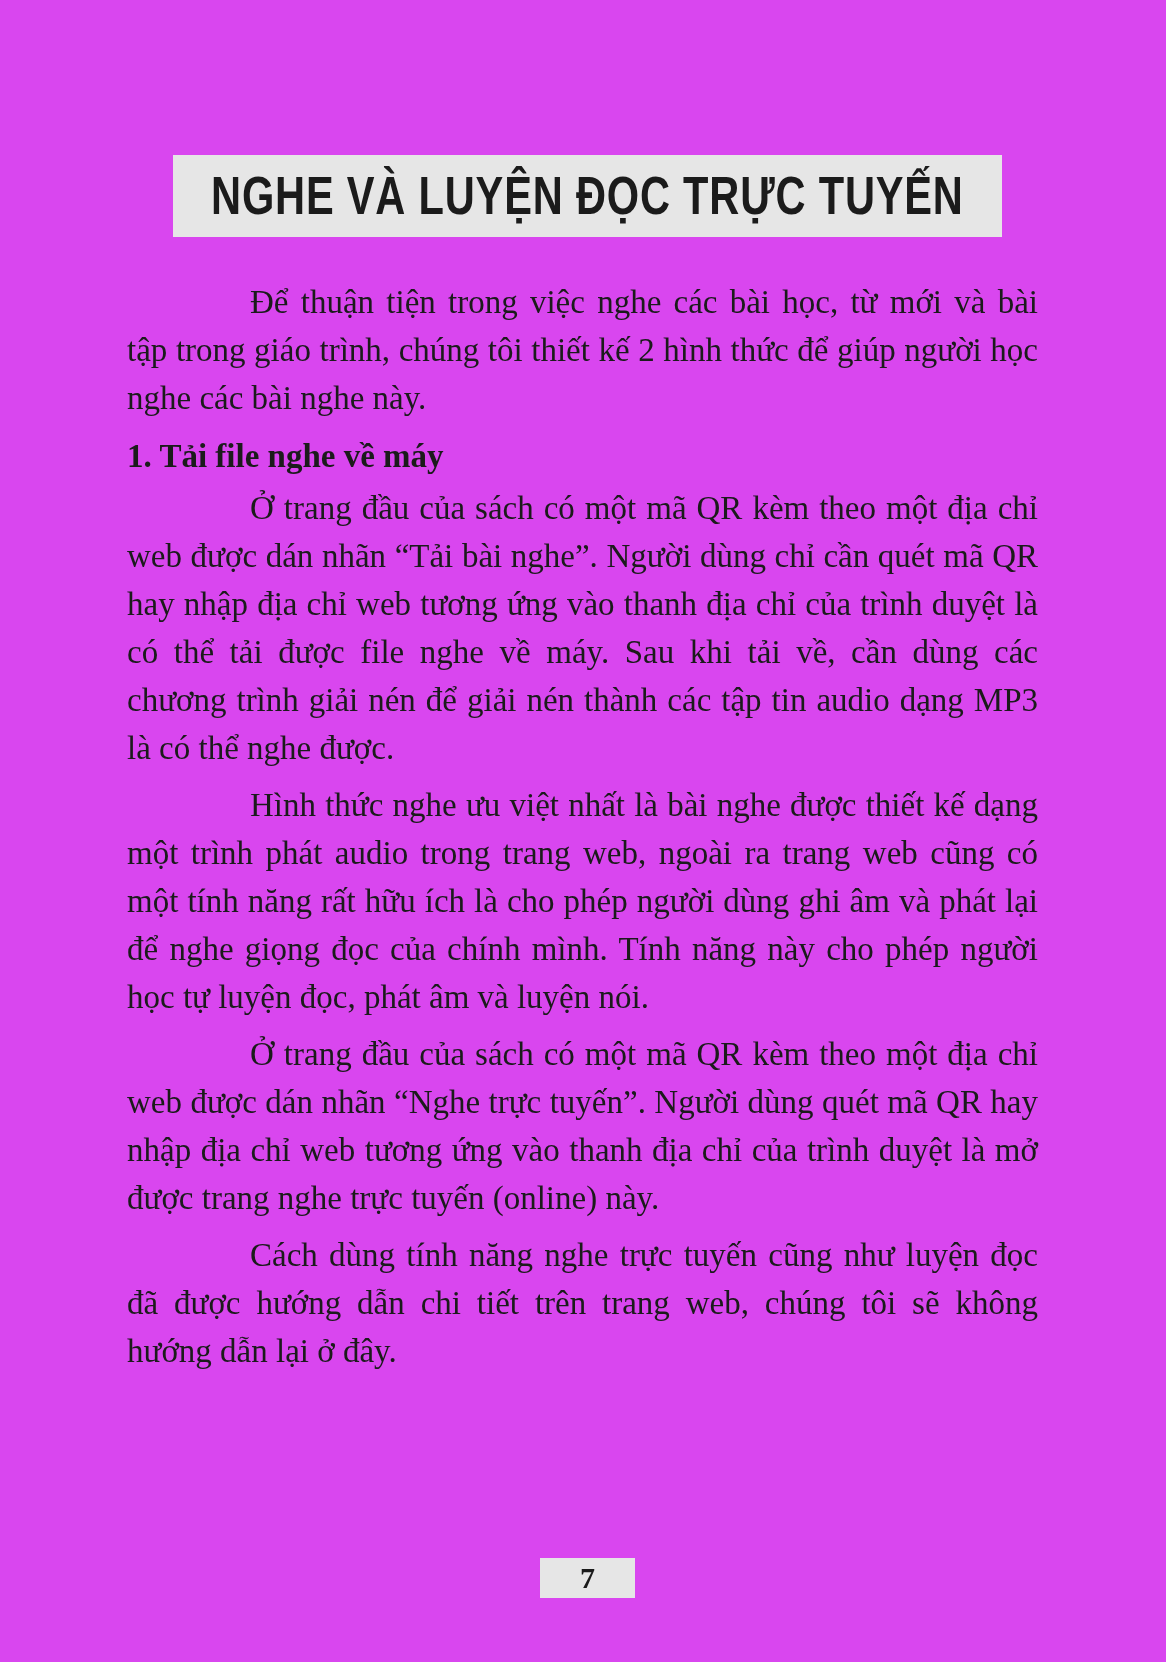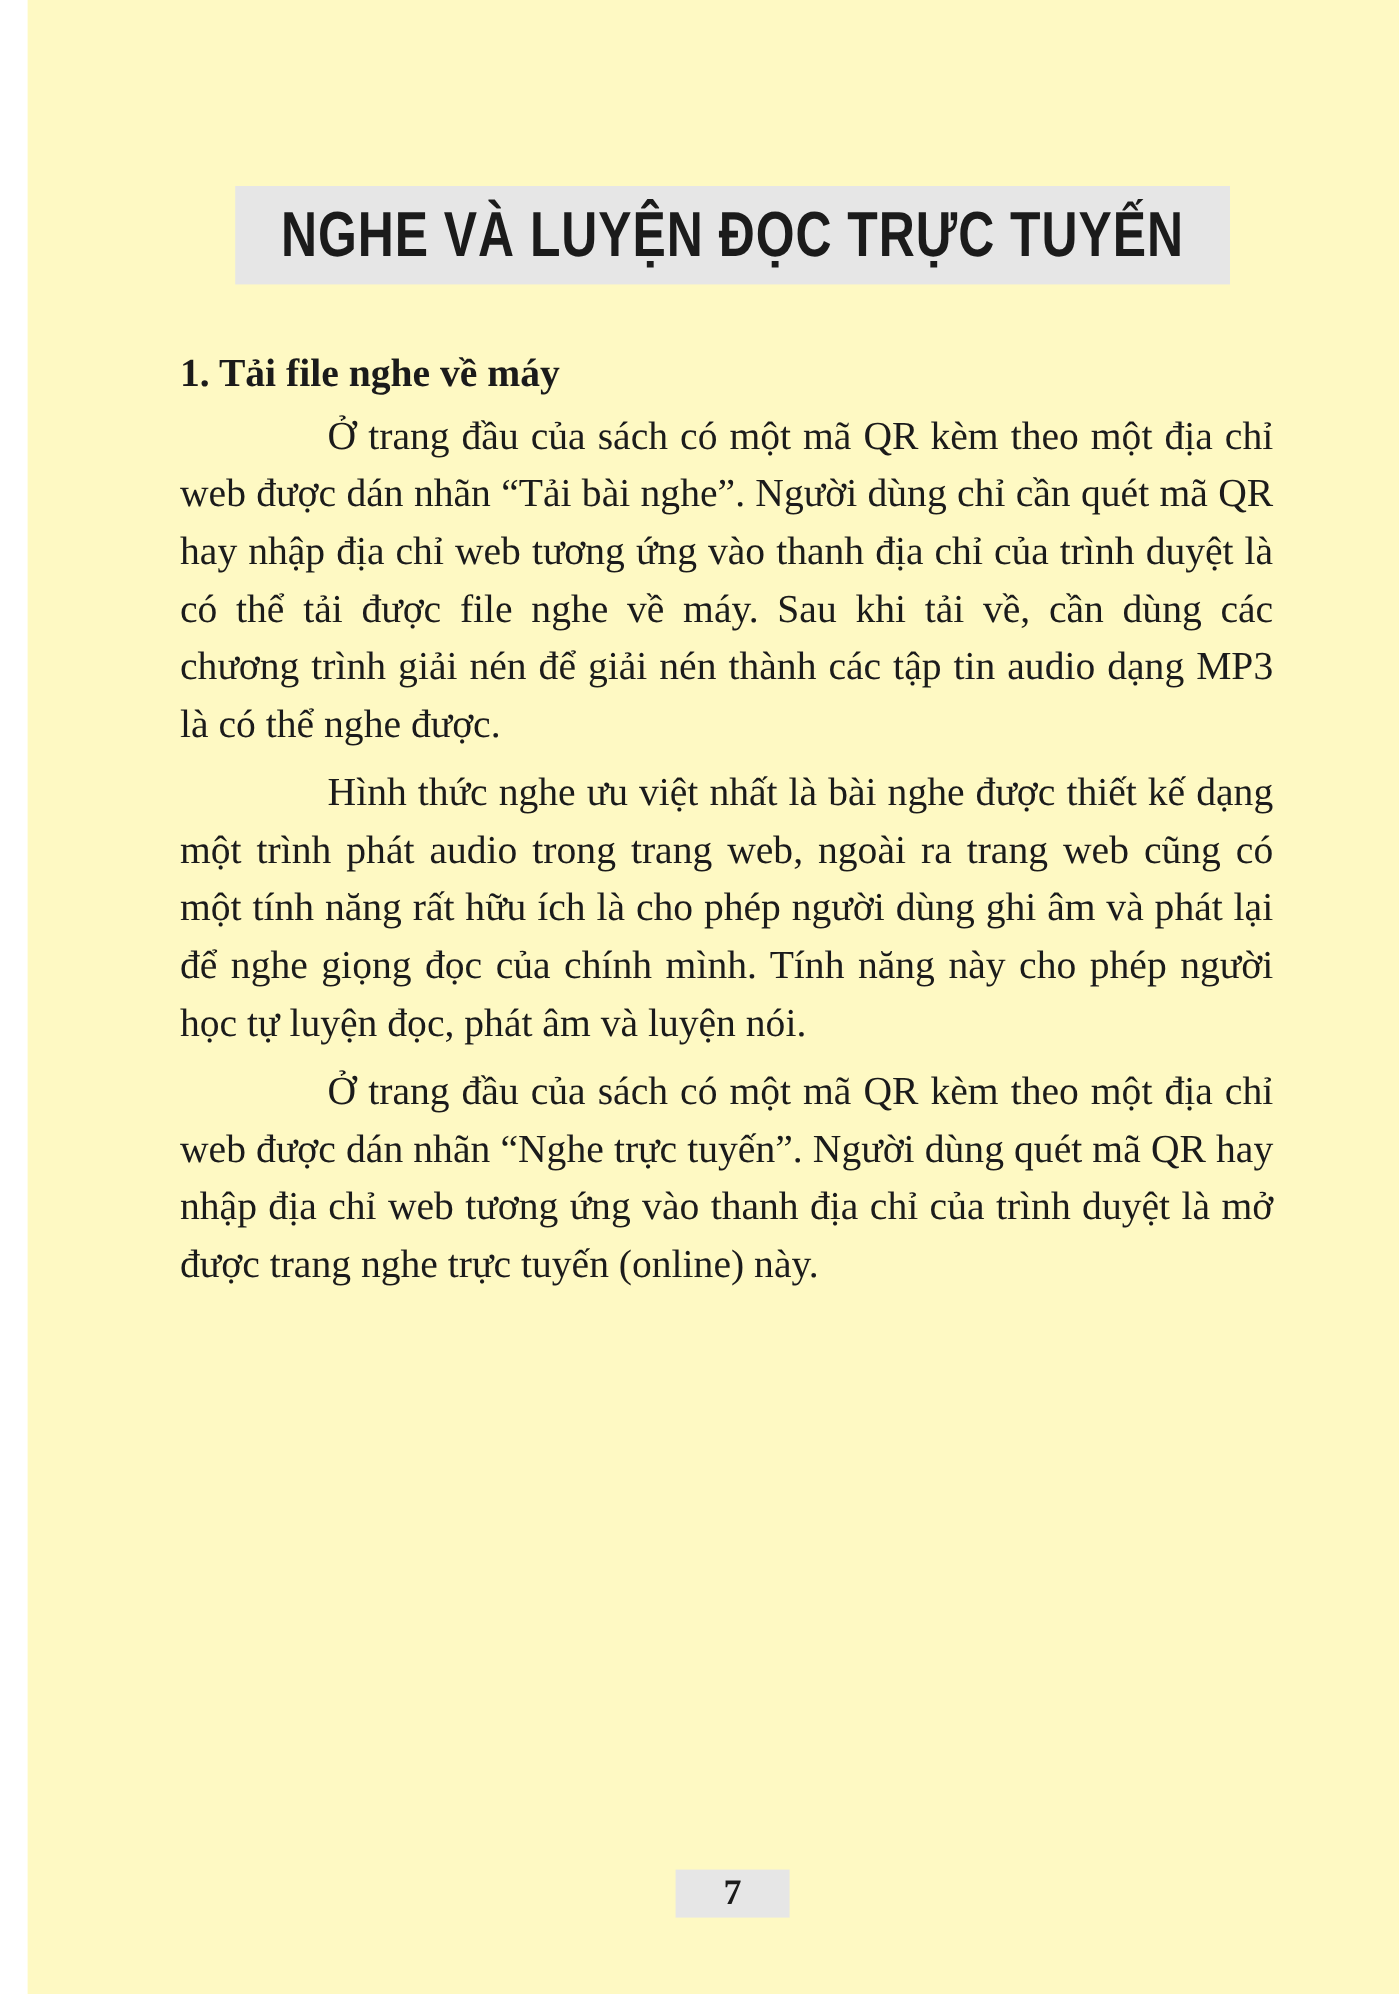--- a/index.html
+++ b/index.html
@@ -4,21 +4,21 @@
 <style>
   html, body { margin: 0; padding: 0; }
   body {
     width: 1166px; height: 1662px;
     background: #ffffff;
     font-family: "Liberation Serif", serif;
     color: #1b1b1b;
     position: relative;
     overflow: hidden;
   }
-  .page { position: absolute; inset: 0; background: #fef9c3; margin-left: 23px; }
+  .page { position: absolute; inset: 0; background: #d946ef; }
 
   .title-banner {
     position: absolute;
     left: 173px; top: 155px;
     width: 829px; height: 82px;
     background: var(--banner-bg, #e6e6e6);
     display: flex; align-items: center; justify-content: center;
     overflow: hidden;
   }
   .title-text {
@@ -69,23 +69,25 @@
 </head>
 <body style="background: rgb(255, 255, 255);">
 
 <div class="page">
 
   <div class="title-banner">
     <span class="title-text">NGHE VÀ LUYỆN ĐỌC TRỰC TUYẾN</span>
   </div>
 
   <div class="body-col">
+    <p class="para">Để thuận tiện trong việc nghe các bài học, từ mới và bài tập trong giáo trình, chúng tôi thiết kế 2 hình thức để giúp người học nghe các bài nghe này.</p>
     <p class="heading">1. Tải file nghe về máy</p>
     <p class="para">Ở trang đầu của sách có một mã QR kèm theo một địa chỉ web được dán nhãn “Tải bài nghe”. Người dùng chỉ cần quét mã QR hay nhập địa chỉ web tương ứng vào thanh địa chỉ của trình duyệt là có thể tải được file nghe về máy. Sau khi tải về, cần dùng các chương trình giải nén để giải nén thành các tập tin audio dạng MP3 là có thể nghe được.</p>
     <p class="para">Hình thức nghe ưu việt nhất là bài nghe được thiết kế dạng một trình phát audio trong trang web, ngoài ra trang web cũng có một tính năng rất hữu ích là cho phép người dùng ghi âm và phát lại để nghe giọng đọc của chính mình. Tính năng này cho phép người học tự luyện đọc, phát âm và luyện nói.</p>
     <p class="para">Ở trang đầu của sách có một mã QR kèm theo một địa chỉ web được dán nhãn “Nghe trực tuyến”. Người dùng quét mã QR hay nhập địa chỉ web tương ứng vào thanh địa chỉ của trình duyệt là mở được trang nghe trực tuyến (online) này.</p>
+    <p class="para">Cách dùng tính năng nghe trực tuyến cũng như luyện đọc đã được hướng dẫn chi tiết trên trang web, chúng tôi sẽ không hướng dẫn lại ở đây.</p>
   </div>
 
   <div class="page-num-box">
     <span class="page-num">7</span>
   </div>
 
 </div>
 
 </body></html>

